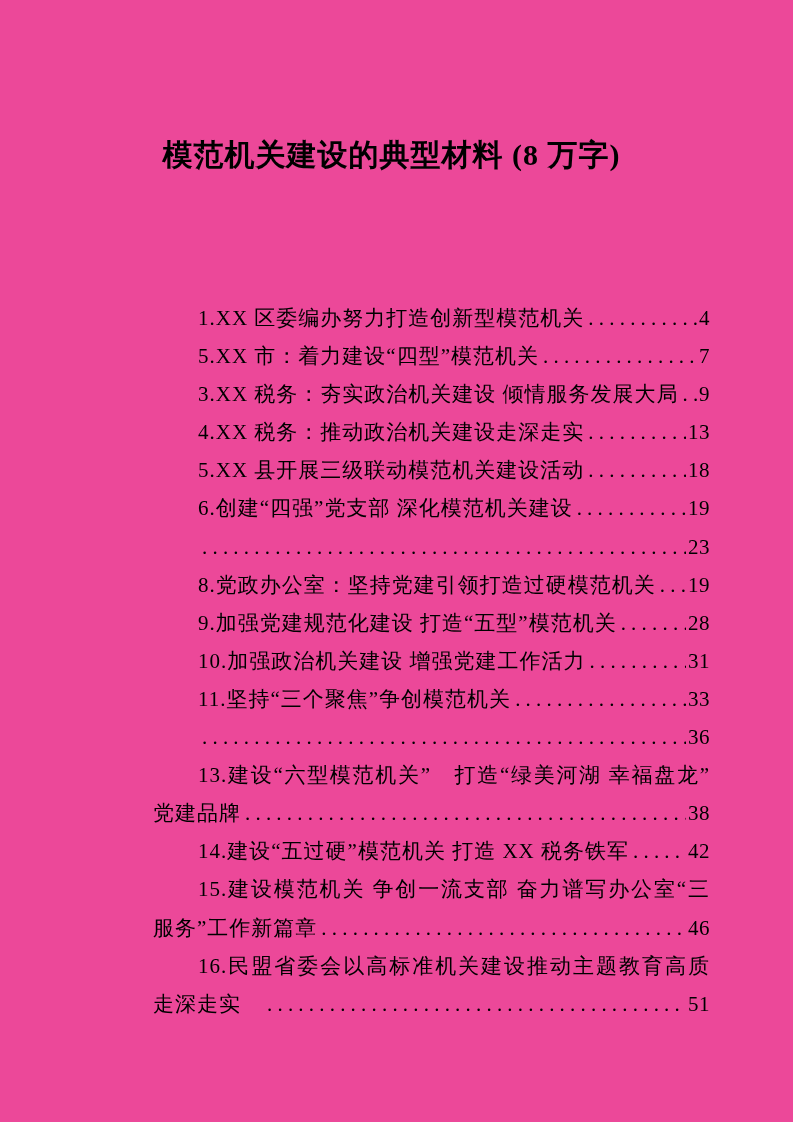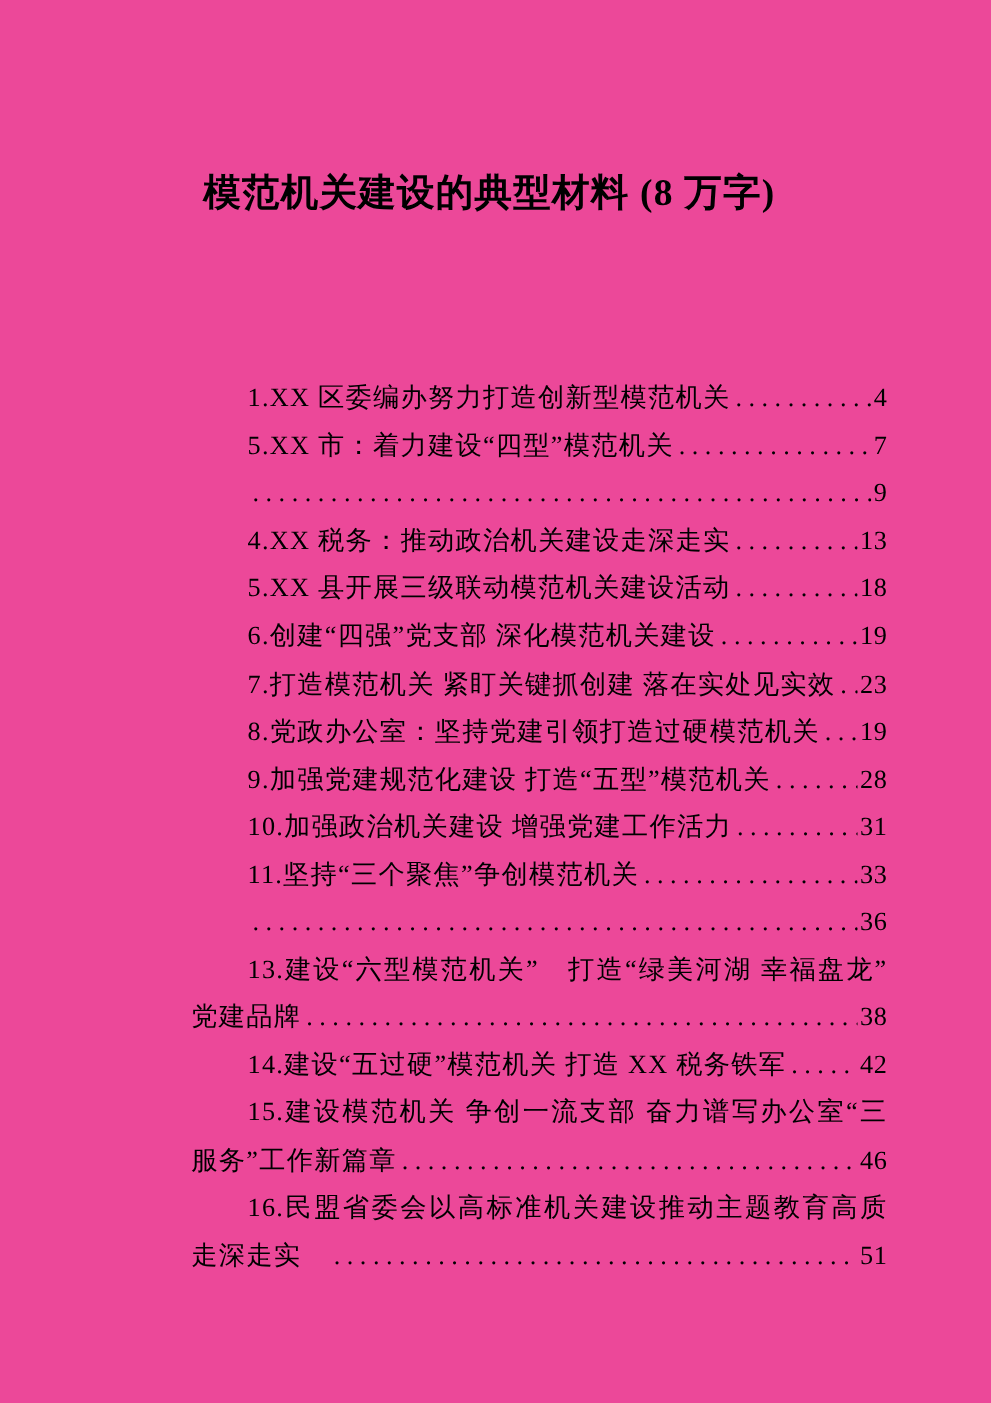--- a/index.html
+++ b/index.html
@@ -50,40 +50,40 @@
           <span class="t">1.XX 区委编办努力打造创新型模范机关</span>
           <span class="dots">......................................................................</span>
           <span class="pg">4</span>
         </div>
         <div class="toc-line indent">
           <span class="t">5.XX 市：着力建设“四型”模范机关</span>
           <span class="dots">......................................................................</span>
           <span class="pg">7</span>
         </div>
         <div class="toc-line indent">
+          <span class="t">3.XX 税务：夯实政治机关建设 倾情服务发展大局</span>
           <span class="dots">......................................................................</span>
           <span class="pg">9</span>
         </div>
         <div class="toc-line indent">
           <span class="t">4.XX 税务：推动政治机关建设走深走实</span>
           <span class="dots">......................................................................</span>
           <span class="pg">13</span>
         </div>
         <div class="toc-line indent">
           <span class="t">5.XX 县开展三级联动模范机关建设活动</span>
           <span class="dots">......................................................................</span>
           <span class="pg">18</span>
         </div>
         <div class="toc-line indent">
           <span class="t">6.创建“四强”党支部 深化模范机关建设</span>
           <span class="dots">......................................................................</span>
           <span class="pg">19</span>
         </div>
         <div class="toc-line indent">
-          <span class="t">7.打造模范机关 紧盯关键抓创建 落在实处见实效</span>
           <span class="dots">......................................................................</span>
           <span class="pg">23</span>
         </div>
         <div class="toc-line indent">
           <span class="t">8.党政办公室：坚持党建引领打造过硬模范机关</span>
           <span class="dots">......................................................................</span>
           <span class="pg">19</span>
         </div>
         <div class="toc-line indent">
           <span class="t">9.加强党建规范化建设 打造“五型”模范机关</span>

